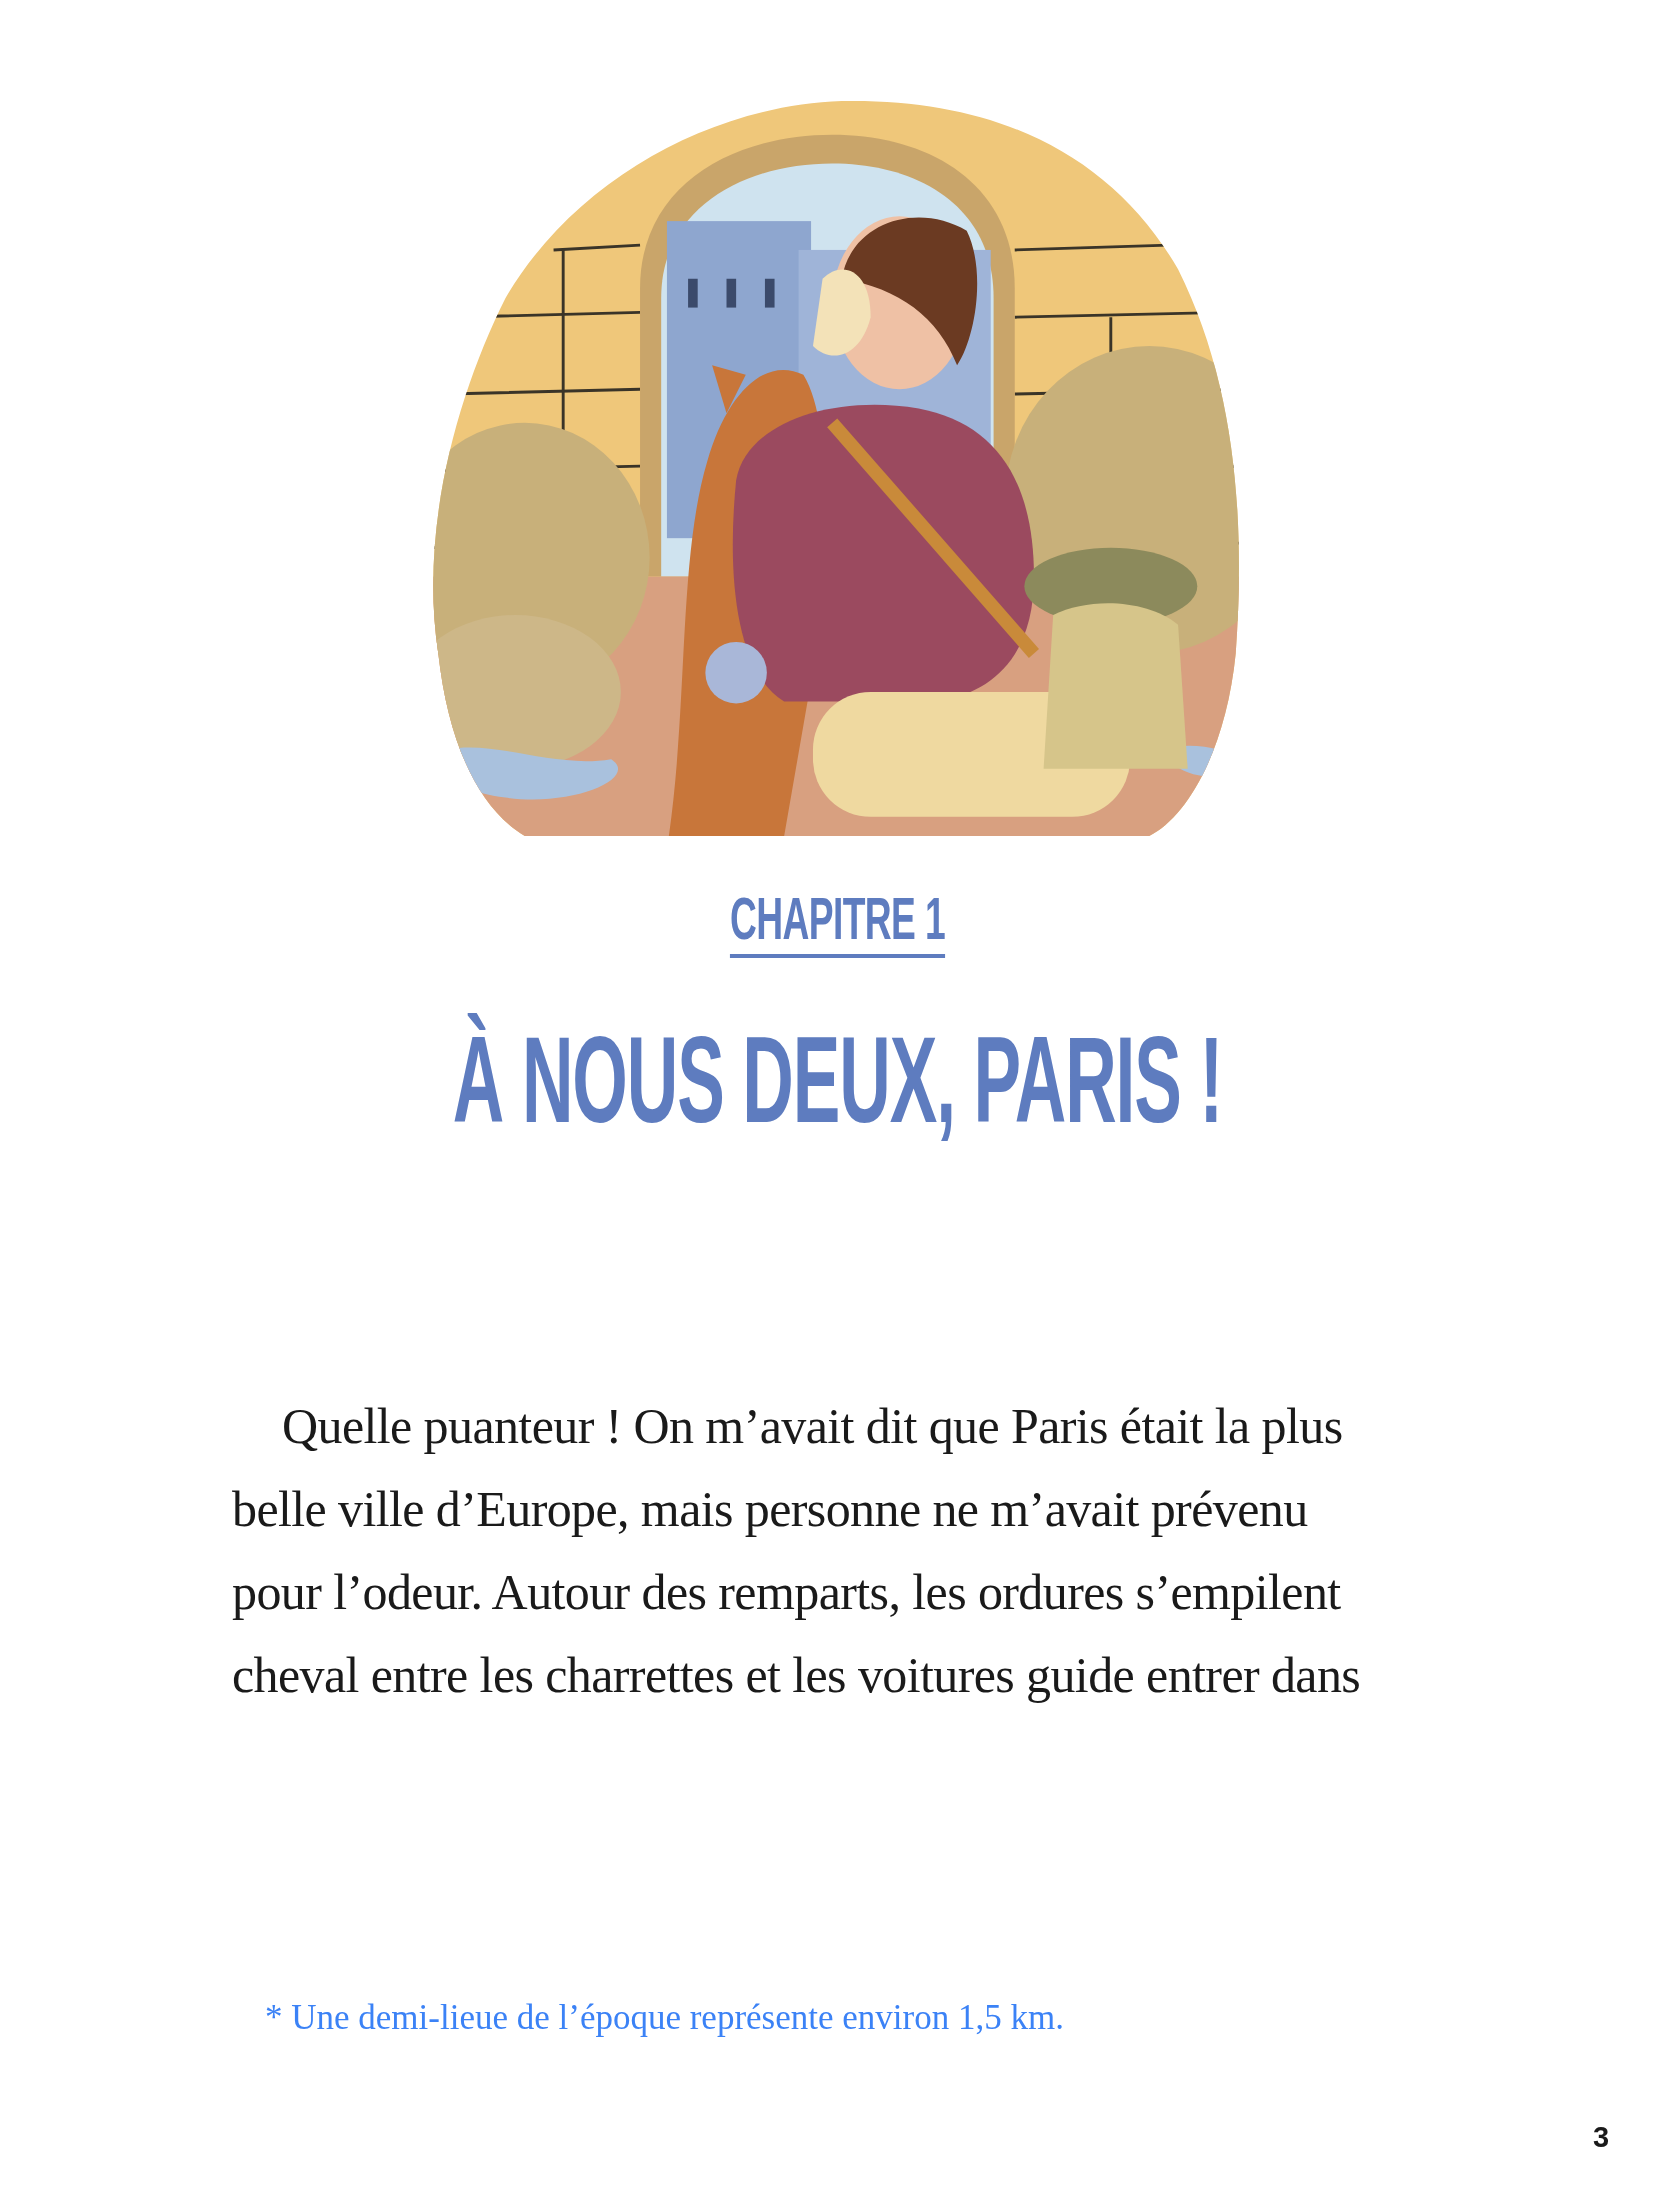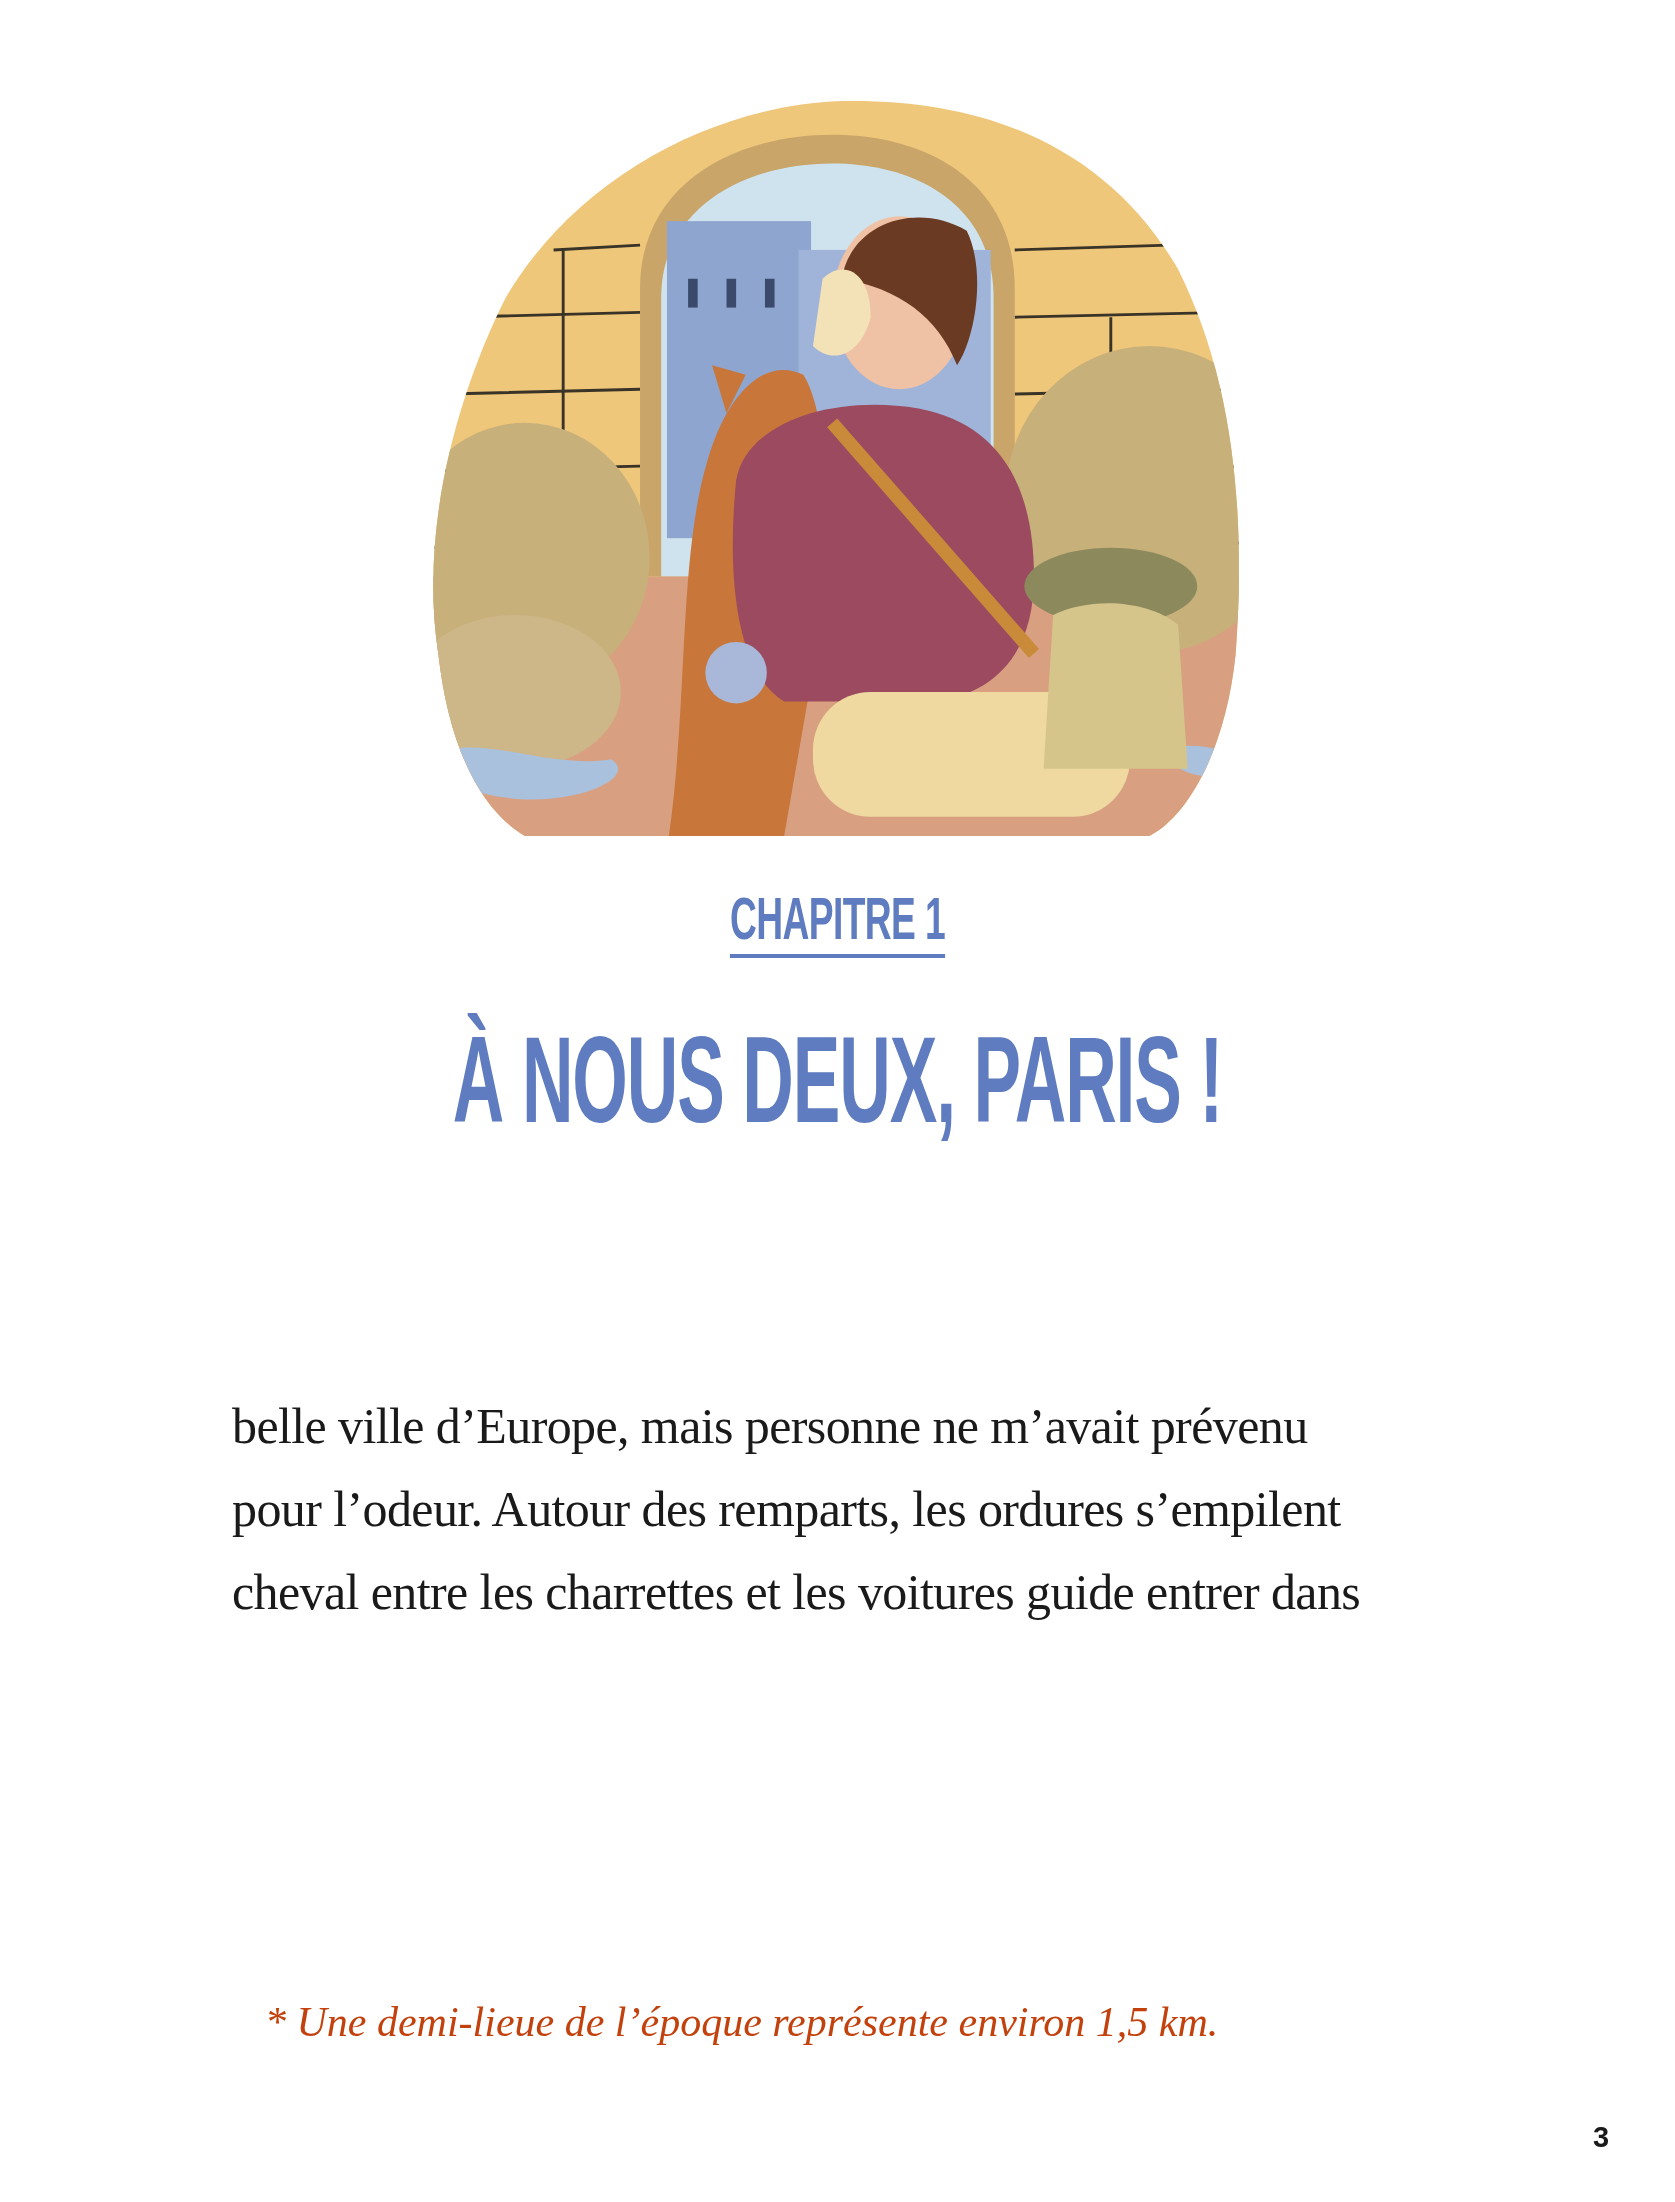--- a/index.html
+++ b/index.html
@@ -18,21 +18,21 @@
     }
     .body-text {
       position: absolute; left: 232px; top: 1385px; width: 1268px;
       font-family: "Liberation Serif", serif; font-size: 50px; line-height: 83px;
       color: #1a1a1a; letter-spacing: -0.6px;
     }
     .body-text .line { white-space: nowrap; display: block; }
     .body-text .line.first { padding-left: 50px; }
     .footnote {
       position: absolute; left: 265px; top: 1998px;
-      font-family: "Liberation Serif", serif; font-style: italic; font-size: 42px; color: #c2410c;
+      font-family: "Liberation Serif", serif; font-size: 35px; color: #3b82f6;
     }
     .page-number {
       position: absolute; left: 1593px; top: 2121px;
       font-family: "Liberation Sans", sans-serif; font-weight: bold; font-size: 29px; color: #1a1a1a;
     }
   </style>
 </head>
 <body>
 
 <div class="illustration">
@@ -98,20 +98,21 @@
   </svg>
 </div>
 
 <div class="chapter-label">
   <span>CHAPITRE 1</span>
 </div>
 
 <div class="chapter-title">À NOUS DEUX, PARIS !</div>
 
 <div class="body-text">
+  <span class="line first">Quelle puanteur ! On m’avait dit que Paris était la plus</span>
   <span class="line">belle ville d’Europe, mais personne ne m’avait prévenu</span>
   <span class="line">pour l’odeur. Autour des remparts, les ordures s’empilent</span>
   <span class="line">cheval entre les charrettes et les voitures guide entrer dans</span>
 </div>
 
 <div class="footnote">* Une demi-lieue de l’époque représente environ 1,5 km.</div>
 
 <div class="page-number">3</div>
 
 

